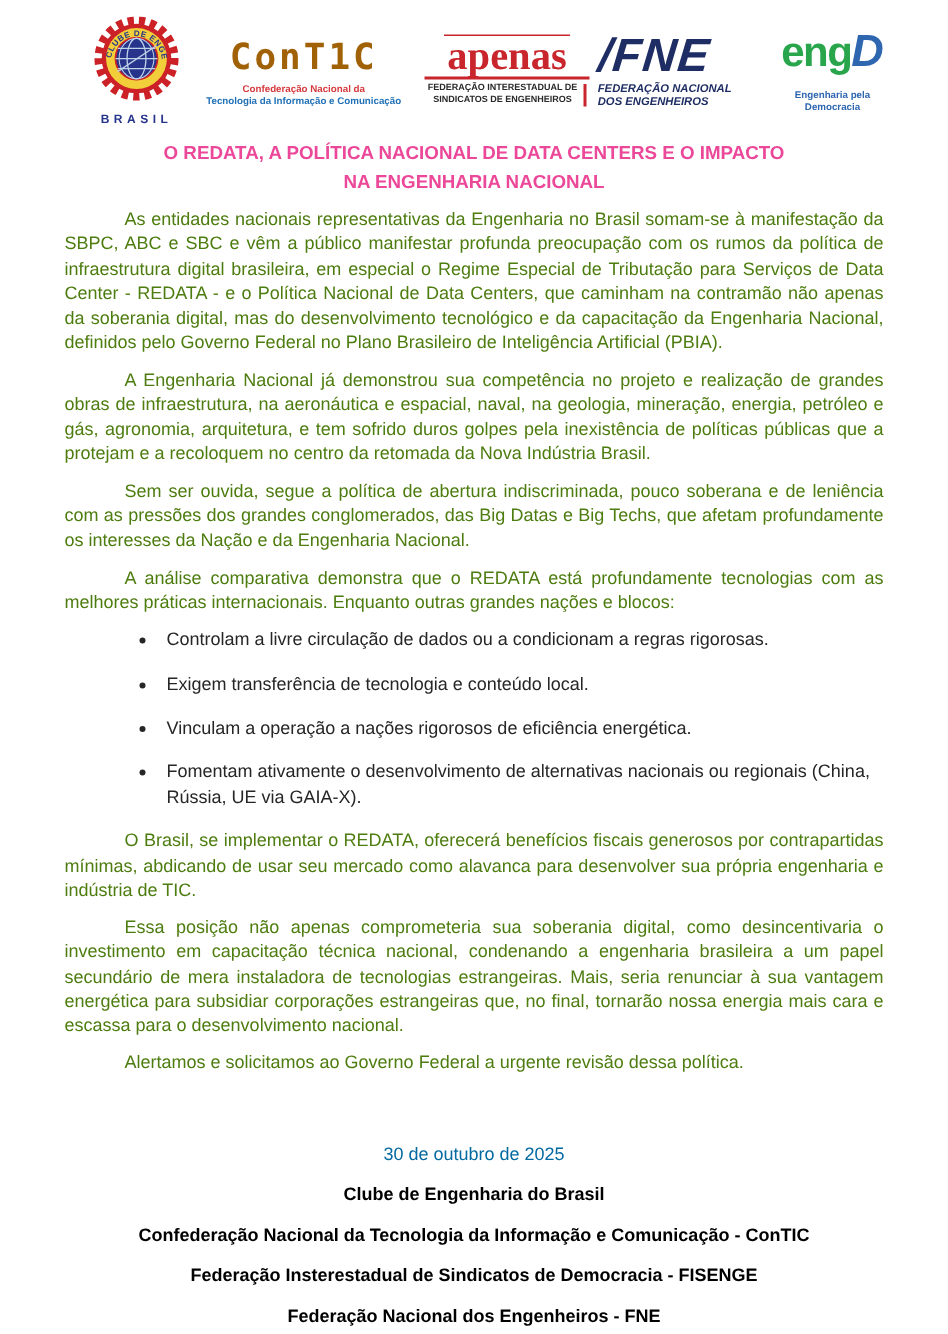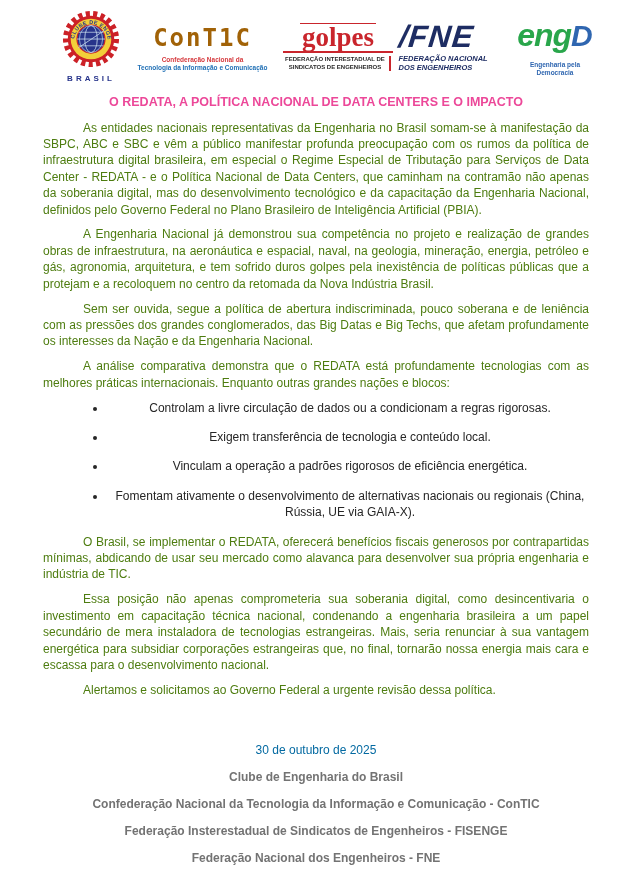--- a/index.html
+++ b/index.html
@@ -64,21 +64,21 @@
     color: #1e2d63; letter-spacing: 1px; line-height: 30px;
     transform: skewX(-6deg);
   }
   .fne-slash { font-weight: 900; font-style: italic; }
   .fne-sub { font-size: 7.5px; font-weight: bold; font-style: italic; color: #1e2d63; line-height: 9px; margin-top: 2px; }
 
   
   .logo-engd { width: 78px; }
   .engd-word { line-height: 34px; }
   .engd-eng {
-    font-size: 32px; font-weight: 800; color: #29a64b; letter-spacing: -1px; font-style: italic;
+    font-size: 28px; font-weight: 800; color: #29a64b; letter-spacing: -1px;
   }
   .engd-d {
     font-size: 30px; font-weight: 800; font-style: italic; color: #2f66b0;
   }
   .engd-sub { font-size: 6.5px; font-weight: bold; color: #2f66b0; line-height: 8px; text-align: center; margin-top: 3px; }
 
   
   .doc-title {
     text-align: center;
     font-weight: bold;
@@ -94,42 +94,41 @@
     line-height: 16.4px;
     text-align: justify;
     text-indent: 40px;
     margin-bottom: 8.5px;
     color: #4d7c0f;
   }
   ul.bullets {
     margin: 4px 0 12px 0;
     padding-left: 64px;
     list-style: disc outside;
-    text-align: center;
   }
   ul.bullets li {
     font-size: 12px;
     line-height: 16.4px;
     margin-bottom: 13px;
     padding-left: 4px;
     color: #262626;
   }
 
   .doc-date {
     text-align: center;
     font-size: 12px;
     margin-top: 45px;
     color: #0369a1;
   }
   .signatories { margin-top: 10px; }
   .signatory {
     text-align: center;
     font-size: 12px;
     font-weight: bold;
-    color: #737373;
+    color: #000000;
     margin-top: 13px;
   }
 </style>
 </head>
 <body>
 
 <div class="page">
 
   <div class="logo-row">
 
@@ -157,21 +156,21 @@
       <div class="clube-brasil">BRASIL</div>
     </div>
 
     <div class="logo logo-contic">
       <div class="contic-word">ConT1C</div>
       <div class="contic-sub1">Confederação Nacional da</div>
       <div class="contic-sub2">Tecnologia da Informação e Comunicação</div>
     </div>
 
     <div class="logo logo-fisenge">
-      <div class="fisenge-word">golpes</div>
+      <div class="fisenge-word">apenas</div>
       <div class="fisenge-rule"></div>
       <div class="fisenge-sub">
         <div>FEDERAÇÃO  INTERESTADUAL DE</div>
         <div>SINDICATOS DE ENGENHEIROS</div>
       </div>
     </div>
 
     <div class="logo logo-fne">
       <div class="fne-word"><span class="fne-slash">/</span><span>FNE</span></div>
       <div class="fne-sub">
@@ -187,43 +186,44 @@
       <div class="engd-sub">
         <div>Engenharia pela</div>
         <div>Democracia</div>
       </div>
     </div>
 
   </div>
 
   <div class="doc-title">
     <div>O REDATA, A POLÍTICA NACIONAL DE DATA CENTERS E O IMPACTO</div>
+    <div>NA ENGENHARIA NACIONAL</div>
   </div>
 
   <div class="body-text">
     <p class="para">As entidades nacionais representativas da Engenharia no Brasil somam-se à manifestação da SBPC, ABC e SBC e vêm a público manifestar profunda preocupação com os rumos da política de infraestrutura digital brasileira, em especial o Regime Especial de Tributação para Serviços de Data Center - REDATA - e o Política Nacional de Data Centers, que caminham na contramão não apenas da soberania digital, mas do desenvolvimento tecnológico e da capacitação da Engenharia Nacional, definidos pelo Governo Federal no Plano Brasileiro de Inteligência Artificial (PBIA).</p>
     <p class="para">A Engenharia Nacional já demonstrou sua competência no projeto e realização de grandes obras de infraestrutura, na aeronáutica e espacial, naval, na geologia, mineração, energia, petróleo e gás, agronomia, arquitetura, e tem sofrido duros golpes pela inexistência de políticas públicas que a protejam e a recoloquem no centro da retomada da Nova Indústria Brasil.</p>
     <p class="para">Sem ser ouvida, segue a política de abertura indiscriminada, pouco soberana e de leniência com as pressões dos grandes conglomerados, das Big Datas e Big Techs, que afetam profundamente os interesses da Nação e da Engenharia Nacional.</p>
     <p class="para">A análise comparativa demonstra que o REDATA está profundamente tecnologias com as melhores práticas internacionais. Enquanto outras grandes nações e blocos:</p>
 
     <ul class="bullets">
       <li>Controlam a livre circulação de dados ou a condicionam a regras rigorosas.</li>
       <li>Exigem transferência de tecnologia e conteúdo local.</li>
-      <li>Vinculam a operação a padrões rigorosos de eficiência energética.</li>
+      <li>Vinculam a operação a nações rigorosos de eficiência energética.</li>
       <li>Fomentam ativamente o desenvolvimento de alternativas nacionais ou regionais (China, Rússia, UE via GAIA-X).</li>
     </ul>
 
     <p class="para">O Brasil, se implementar o REDATA, oferecerá benefícios fiscais generosos por contrapartidas mínimas, abdicando de usar seu mercado como alavanca para desenvolver sua própria engenharia e indústria de TIC.</p>
     <p class="para">Essa posição não apenas comprometeria sua soberania digital, como desincentivaria o investimento em capacitação técnica nacional, condenando a engenharia brasileira a um papel secundário de mera instaladora de tecnologias estrangeiras. Mais, seria renunciar à sua vantagem energética para subsidiar corporações estrangeiras que, no final, tornarão nossa energia mais cara e escassa para o desenvolvimento nacional.</p>
     <p class="para">Alertamos e solicitamos ao Governo Federal a urgente revisão dessa política.</p>
 
     <div class="doc-date">30 de outubro de 2025</div>
 
     <div class="signatories">
       <div class="signatory">Clube de Engenharia do Brasil</div>
       <div class="signatory">Confederação Nacional da Tecnologia da Informação e Comunicação - ConTIC</div>
-      <div class="signatory">Federação Insterestadual de Sindicatos de Engenheiros - FISENGE</div>
+      <div class="signatory">Federação Insterestadual de Sindicatos de Democracia - FISENGE</div>
       <div class="signatory">Federação Nacional dos Engenheiros - FNE</div>
 
     </div>
   </div>
 
 </div>
 
 </body></html>

